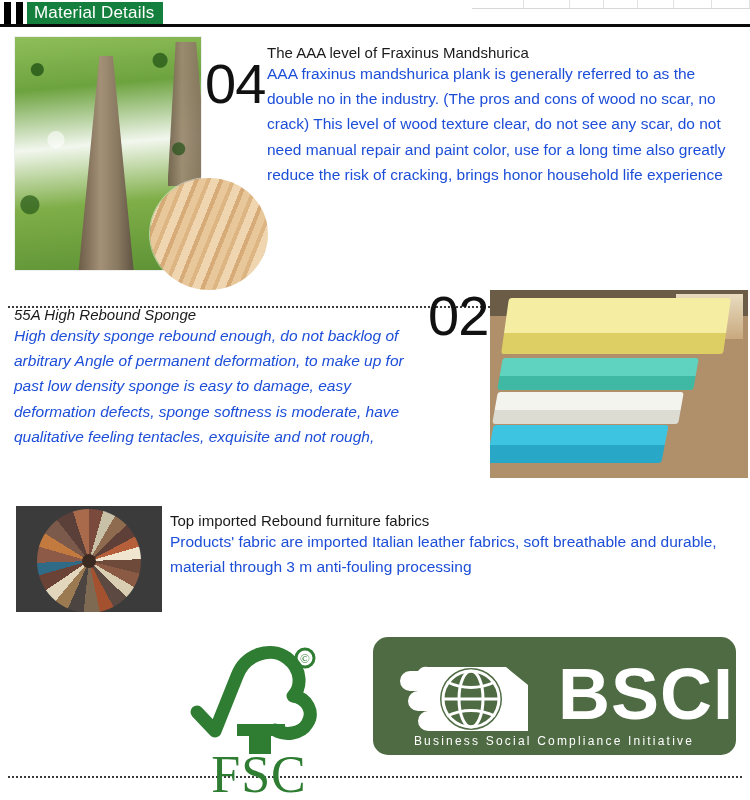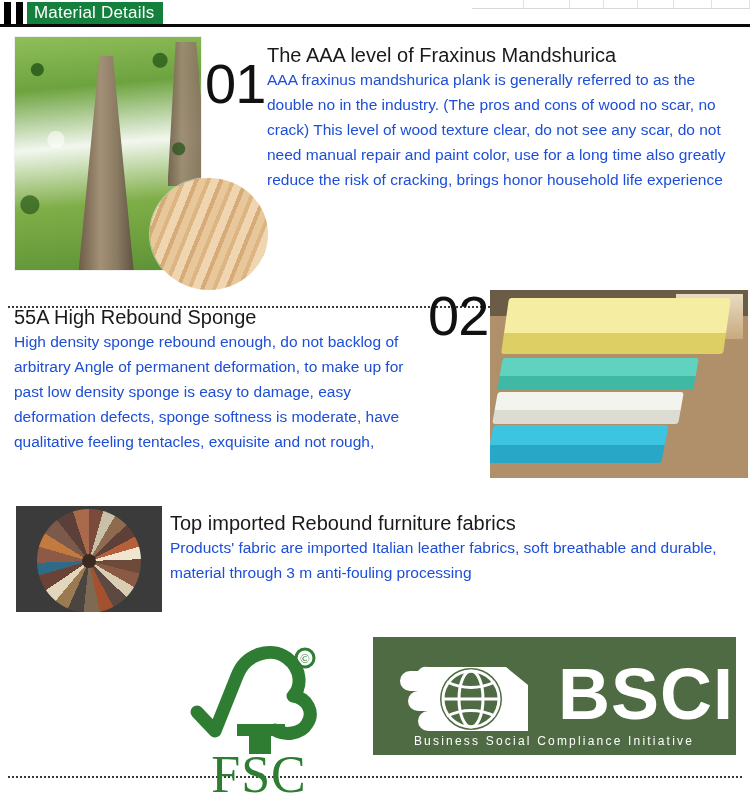--- a/index.html
+++ b/index.html
@@ -38,21 +38,21 @@
   .dotline {
     position: absolute; left: 8px; right: 8px; height: 0;
     border-top: 2px dotted #3a3a3a;
   }
 
   .num {
     font-family: "Liberation Sans", sans-serif;
     font-size: 56px; font-weight: 400; color: #111;
     letter-spacing: -1px; line-height: 1;
   }
-  .title { font-size: 20px; color: #1a1a1a; line-height: 1.15; }
+  .title { font-size: 15px; color: #1a1a1a; line-height: 1.15; }
   .body  { font-size: 15.5px; color: #1d4ed8; line-height: 1.62; }
 
   
   .s1 { position: absolute; left: 0; top: 28px; width: 750px; height: 248px; }
   .s1-img { position: absolute; left: 14px; top: 8px; width: 188px; height: 235px;
             border: 1px solid #efefef; overflow: hidden; }
   .s1-num { position: absolute; left: 205px; top: 28px; }
   .s1-txt { position: absolute; left: 267px; top: 16px; width: 474px; }
 
   
@@ -82,21 +82,21 @@
   .wood-oval {
     position: absolute; right: -28px; top: 118px; width: 118px; height: 112px;
     border-radius: 50%; z-index: 3;
     background: repeating-linear-gradient(112deg,
       #e8c79a 0 7px, #dcb583 7px 11px, #efd6b0 11px 19px, #d6ab77 19px 23px);
     box-shadow: 0 0 0 1px rgba(255,255,255,.5);
   }
 
   
   .s2 { position: absolute; left: 0; top: 286px; width: 750px; height: 200px; }
-  .s2-txt { position: absolute; left: 14px; top: 20px; width: 420px; }
+  .s2-txt { position: absolute; left: 14px; top: 20px; width: 420px; font-style: italic; }
   .s2-num { position: absolute; left: 428px; top: 2px; }
   .s2-img { position: absolute; left: 490px; top: 4px; width: 258px; height: 188px; overflow: hidden; }
   .sp-bg { position:absolute; inset:0; background: linear-gradient(180deg,#6b5c48 0 14%,#b08f6b 14% 100%); }
   .sp-bg:before{content:"";position:absolute;right:2%;top:2%;width:26%;height:24%;
     background:linear-gradient(180deg,#e8dcc0,#c9a97e);}
   .slab { position: absolute; border-radius: 3px; }
   .slab-y { left: 6%;  top: 4%;  width: 86%; height: 30%;
     background: linear-gradient(180deg,#f4eda2 0 62%, #ddcf63 62% 100%); transform: skewX(-8deg); }
   .slab-t { left: 4%;  top: 36%; width: 76%; height: 17%;
     background: linear-gradient(180deg,#5fd3c0 0 55%, #3fb8a4 55% 100%); transform: skewX(-10deg); }
@@ -123,21 +123,21 @@
   .fan:after { content:""; position:absolute; left:50%; top:50%; width:14px; height:14px;
     transform: translate(-50%,-50%); border-radius:50%; background:#3a2a22; }
   .s3-txt { position: absolute; left: 170px; top: 16px; width: 575px; }
   .s3-num { position: absolute; right: 8px; top: 4px; }
 
   
   .logos { position: absolute; left: 0; top: 628px; width: 750px; height: 172px; }
   .fsc { position: absolute; left: 175px; top: 8px; width: 168px; height: 162px; }
   .fsc svg { display:block; }
   .bsci { position: absolute; left: 373px; top: 9px; width: 363px; height: 118px;
-          background: #4f6b43; }
+          background: #4f6b43; border-radius: 15px; }
   .bsci svg { display:block; }
 
   .dl1 { top: 278px; }
   .dl2 { top: 490px; }
 </style>
 </head>
 <body>
 
 <div class="page">
 
@@ -159,21 +159,21 @@
     <div class="hdr-chip">Material Details</div>
     <div class="hdr-rule"></div>
   </div>
 
   <div class="section s1">
     <div class="s1-img">
       <div class="tree"></div>
         <div class="leafdots"></div>
     </div>
     <div class="wood-oval" style="left:150px;top:150px;right:auto"></div>
-    <div class="num s1-num">01</div>
+    <div class="num s1-num">04</div>
     <div class="s1-txt">
       <div class="title">The AAA level of Fraxinus Mandshurica</div>
       <div class="body">AAA fraxinus mandshurica plank is generally referred to as the double no in the industry. (The pros and cons of wood no scar, no crack) This level of wood texture clear, do not see any scar, do not need manual repair and paint color, use for a long time also greatly reduce the risk of cracking, brings honor household life experience</div>
     </div>
     <div class="dotline dl1"></div>
   </div>
 
   <div class="section s2">
     <div class="s2-txt">
       <div class="title">55A High Rebound Sponge</div>

